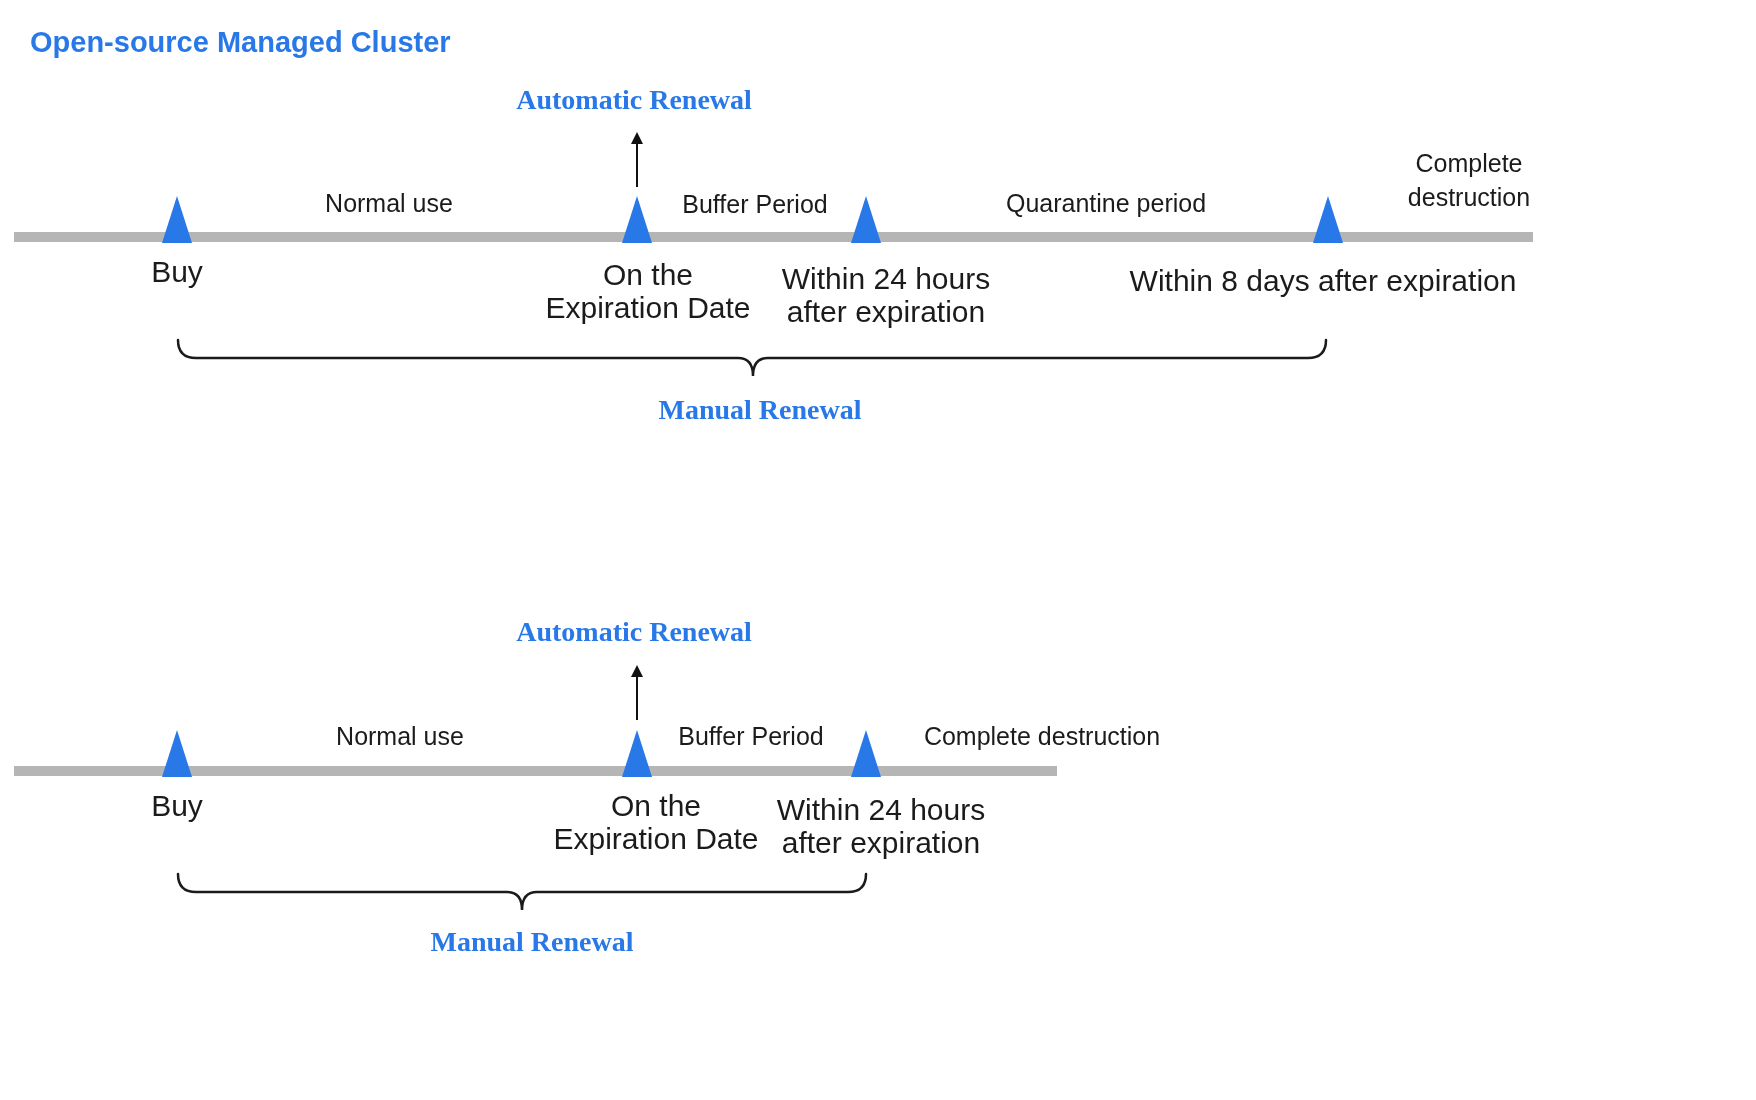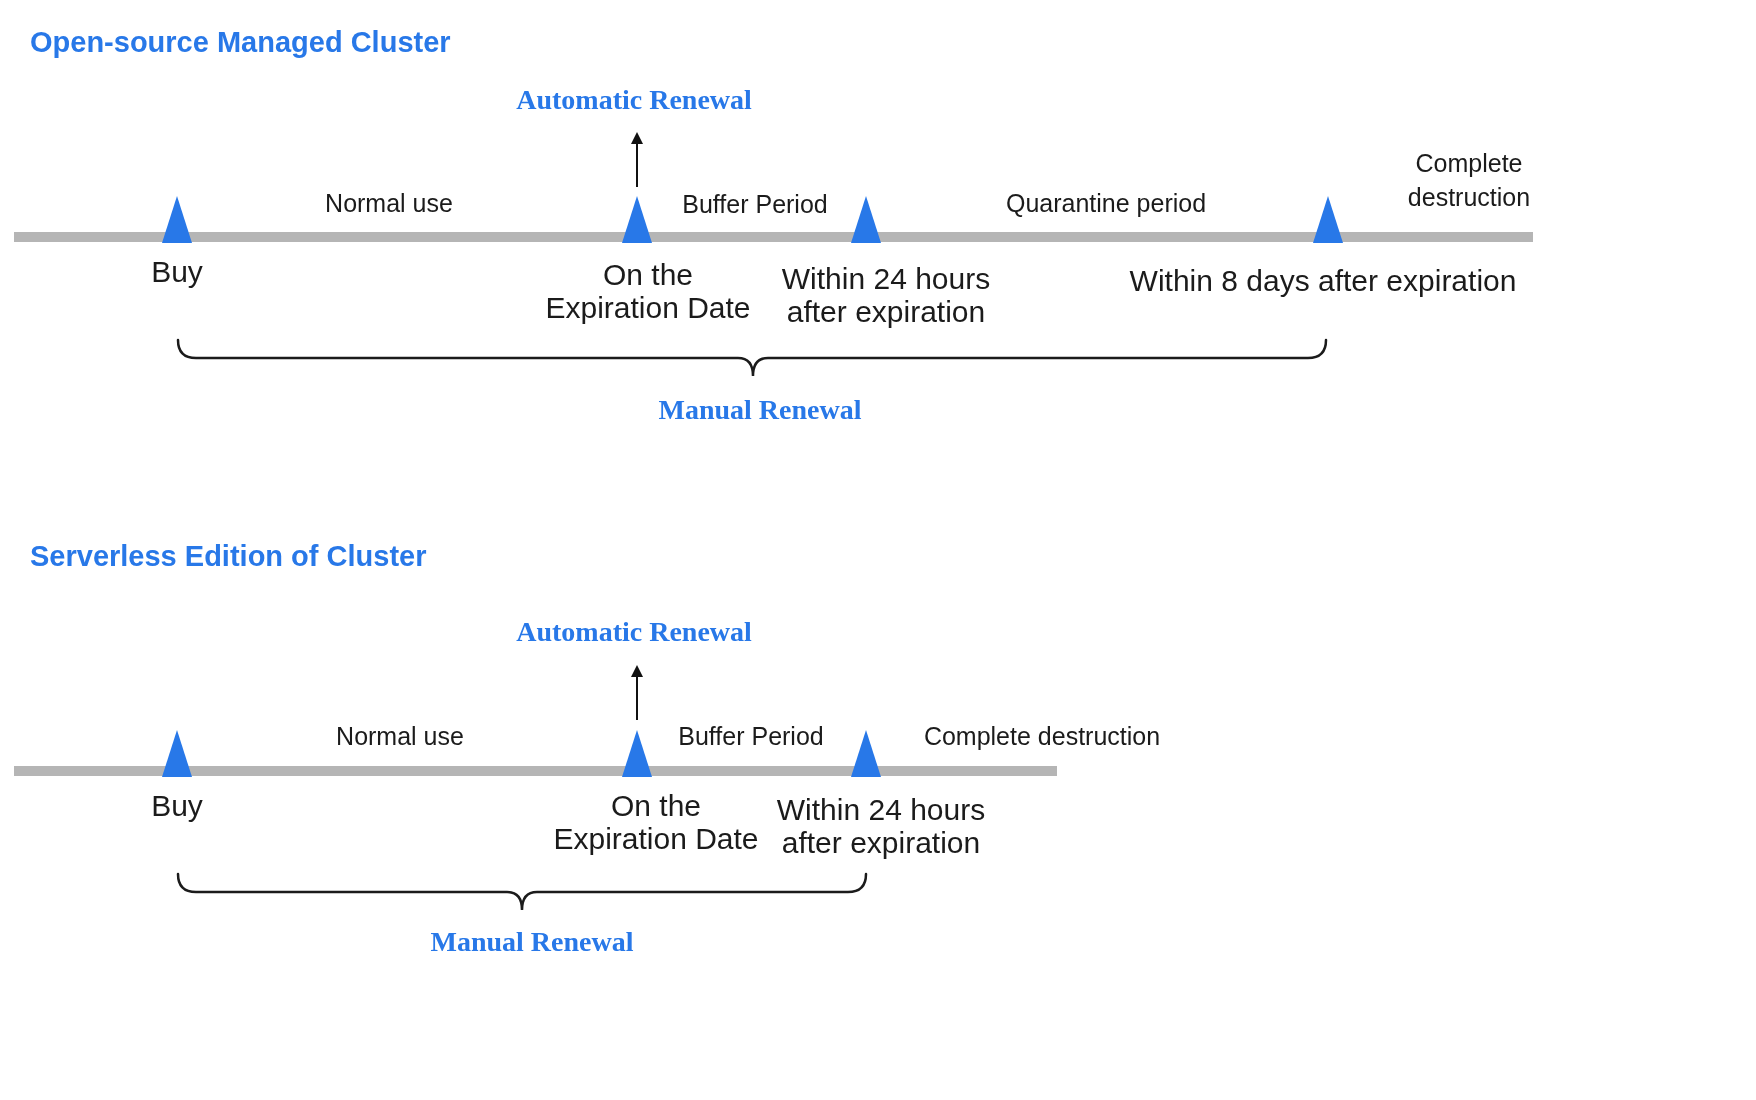--- a/index.html
+++ b/index.html
@@ -127,21 +127,20 @@
 
     <svg class="abs brace-svg" style="left:176px; top:338px;" width="1152" height="42" viewBox="0 0 1152 42">
       <path d="M2,2 Q2,20 20,20 L562,20 Q577,20 577,38 Q577,20 592,20 L1132,20 Q1150,20 1150,2" fill="none" stroke="#1b1b1b" stroke-width="2.5" stroke-linecap="round"></path>
     </svg>
 
     <div class="abs renewal-label" style="left:760px; top:394px;">Manual Renewal</div>
   </div>
 
   <div class="abs" style="left:0; top:520px; width:1756px; height:580px;">
 
-    <div class="abs diagram-title" style="left:30px; top:20px;">Serverless Edition of Cluster</div>
 
     <div class="abs renewal-label" style="left:634px; top:96px;">Automatic Renewal</div>
 
     <div class="abs up-arrow" style="left:630px; top:145px;">
       <div class="head"></div>
       <div class="shaft"></div>
     </div>
 
     <div class="abs timeline-bar" style="left:14px; top:246px; width:1043px;"></div>
 

